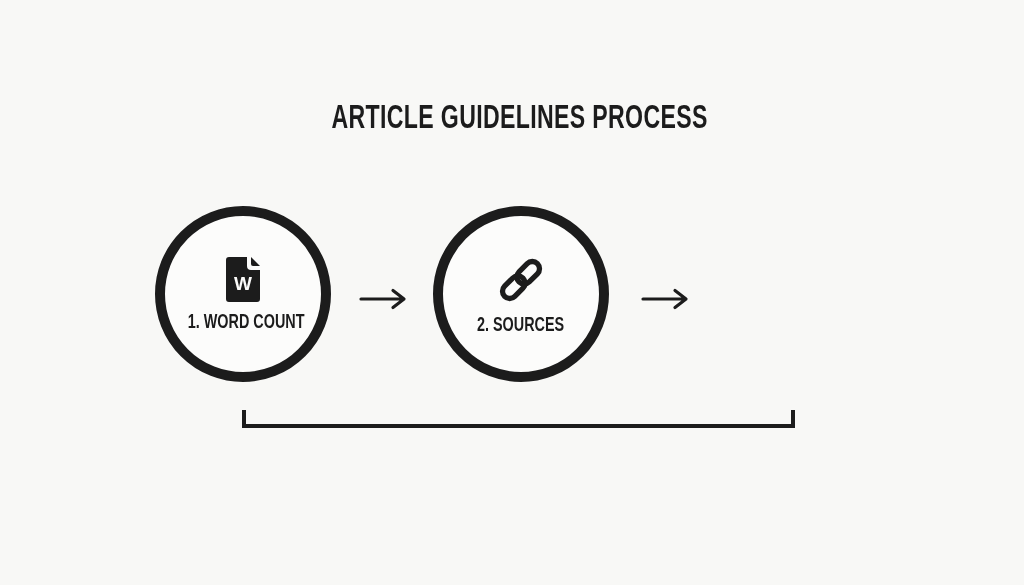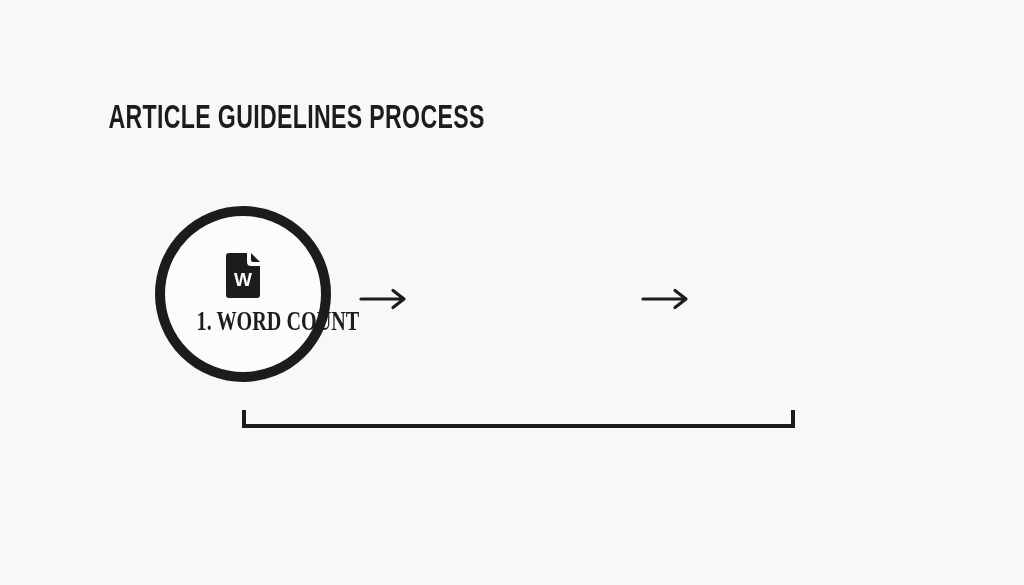--- a/index.html
+++ b/index.html
@@ -15,20 +15,21 @@
     background: var(--background, #f8f8f6);
     overflow: hidden;
     color: var(--ink, #1c1c1c);
   }
   .title {
     position: absolute;
     top: 98px;
     left: 20px;
     width: 1000px;
     margin: 0;
+    text-align: center;
     font-size: 34px;
     line-height: 1.1;
     font-weight: bold;
     letter-spacing: 0.5px;
     color: var(--ink, #1c1c1c);
     white-space: nowrap;
   }
   .cond {
     display: inline-block;
     transform: scaleX(0.68);
@@ -50,28 +51,27 @@
   }
   .step-1 { left: 155px; }
   .step-2 { left: 433px; }
   .step-3 { left: 711px; }
   .step-icon {
     display: block;
     line-height: 0;
     color: var(--ink, #1c1c1c);
   }
   .step-label {
-    font-size: 28px;
+    font-size: 20px;
     font-weight: bold;
     line-height: 1;
     white-space: nowrap;
     color: var(--ink, #1c1c1c);
     text-align: center;
     width: 100%;
-    font-family: Liberation Serif, serif;
   }
   .step-label .cond { transform: scaleX(0.72); }
   .flow-arrow {
     position: absolute;
     top: 286px;
     width: 52px;
     height: 26px;
     line-height: 0;
     color: var(--ink, #1c1c1c);
   }
@@ -112,20 +112,31 @@
     </span>
     <span class="step-label"><span class="cond">1. WORD COUNT</span></span>
   </div>
 
   <span class="flow-arrow arrow-1">
     <svg width="52" height="26" viewBox="0 0 52 26" aria-hidden="true">
       <path d="M2 13 H44 M34 4.5 L45 13 L34 21.5" fill="none" stroke="currentColor" stroke-width="3.2" stroke-linecap="round" stroke-linejoin="round"></path>
     </svg>
   </span>
 
+  <div class="step step-2">
+    <span class="step-icon">
+      <svg width="50" height="50" viewBox="0 0 52 52" aria-hidden="true">
+        <g fill="none" stroke="currentColor" stroke-width="5.5">
+          <rect x="26" y="5" width="15" height="27" rx="7.5" transform="rotate(45 33.5 18.5)"></rect>
+          <rect x="11" y="20" width="15" height="27" rx="7.5" transform="rotate(45 18.5 33.5)"></rect>
+        </g>
+      </svg>
+    </span>
+    <span class="step-label"><span class="cond">2. SOURCES</span></span>
+  </div>
 
   <span class="flow-arrow arrow-2">
     <svg width="52" height="26" viewBox="0 0 52 26" aria-hidden="true">
       <path d="M2 13 H44 M34 4.5 L45 13 L34 21.5" fill="none" stroke="currentColor" stroke-width="3.2" stroke-linecap="round" stroke-linejoin="round"></path>
     </svg>
   </span>
 
 
   <div class="bracket"></div>
 

